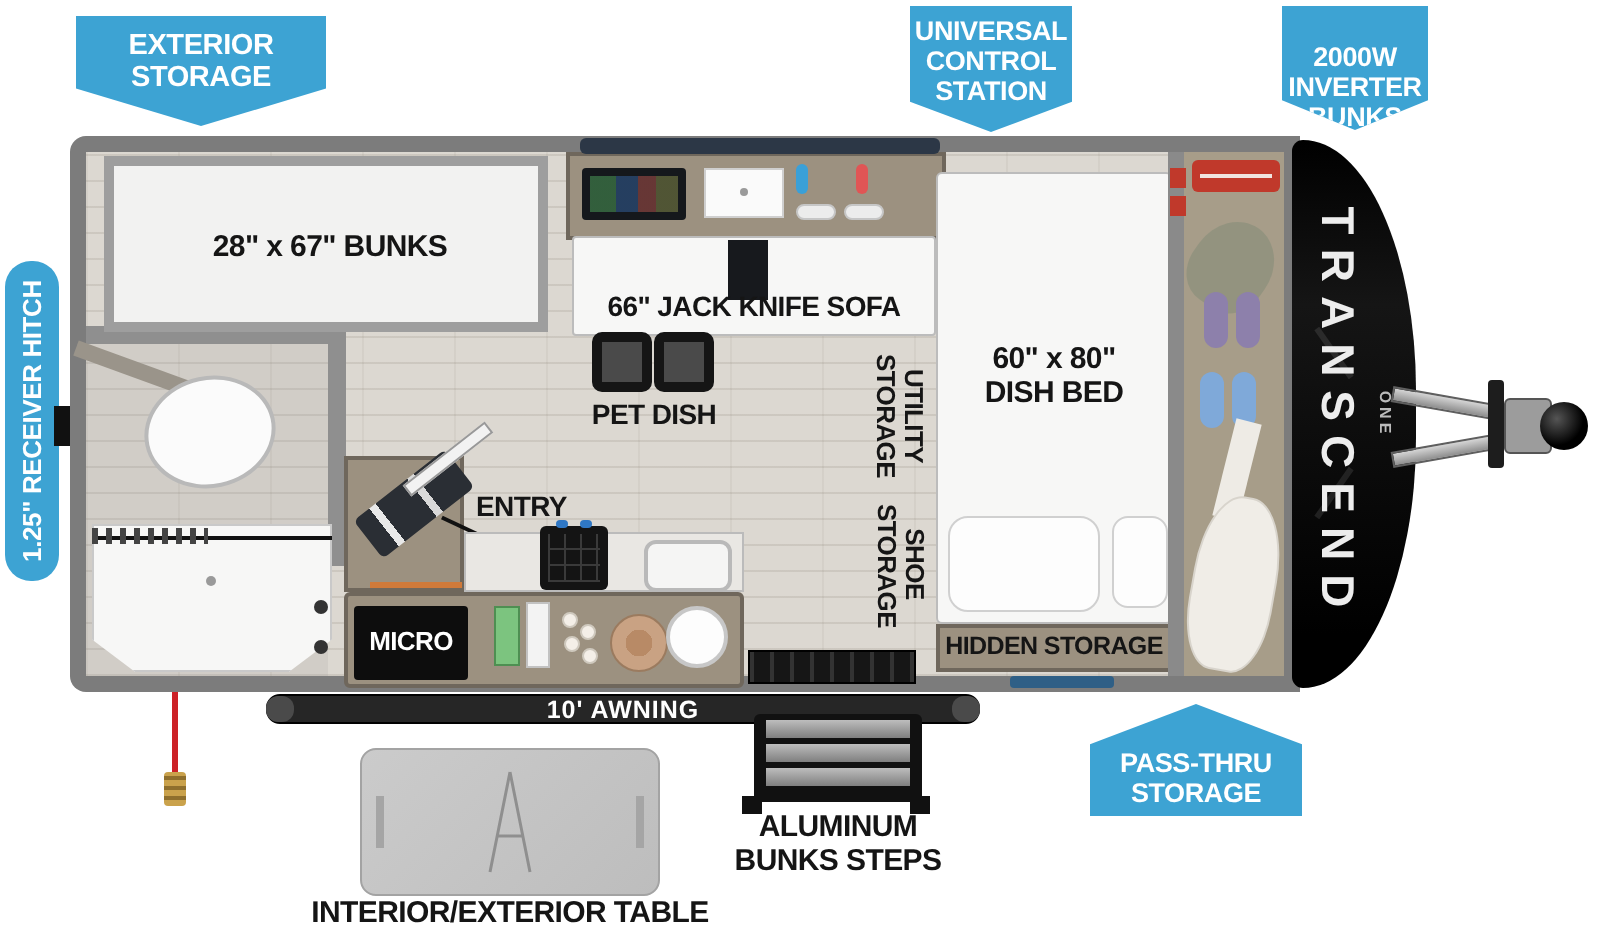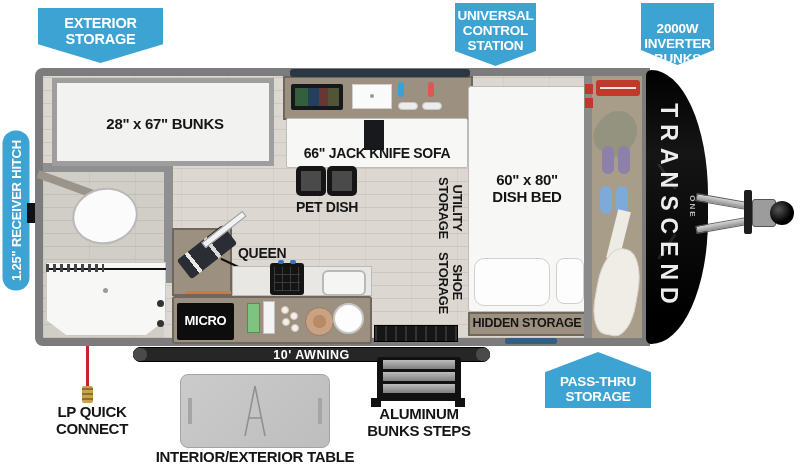--- a/index.html
+++ b/index.html
@@ -85,21 +85,21 @@
   <div class="abs" style="left:364px;top:120px;width:20px;height:30px;background:#17191d;"></div>
   <div class="plabel" style="left:292px;top:146px;width:170px;font-size:14px;">66" JACK KNIFE SOFA</div>
 
   <div class="abs" style="left:296px;top:166px;width:30px;height:30px;background:#4a4a4a;border:5px solid #151515;border-radius:5px;box-sizing:border-box;"></div>
   <div class="abs" style="left:327px;top:166px;width:30px;height:30px;background:#4a4a4a;border:5px solid #151515;border-radius:5px;box-sizing:border-box;"></div>
   <div class="plabel" style="left:292px;top:200px;width:70px;font-size:14px;">PET DISH</div>
 
   <div class="abs tan" style="left:172px;top:228px;width:60px;height:68px;"></div>
   <div class="abs" style="left:178px;top:240px;width:58px;height:24px;background:linear-gradient(90deg,#2a2e34 0 10px,#e8e8e8 10px 14px,#2a2e34 14px 34px,#d9d9d9 34px 38px,#2a2e34 38px);border-radius:3px;transform:rotate(-38deg);"></div>
   <div class="abs" style="left:198px;top:226px;width:52px;height:7px;background:#f2f2f2;border:1px solid #999;box-sizing:border-box;transform:rotate(-38deg);"></div>
-  <div class="plabel" style="left:238px;top:246px;width:56px;font-size:14px;text-align:left;">QUEEN</div>
+  <div class="plabel" style="left:238px;top:246px;width:56px;font-size:14px;text-align:left;">ENTRY</div>
   <div class="abs" style="left:220px;top:262px;width:20px;height:2px;background:#111;transform:rotate(25deg);"></div>
 
   <div class="abs" style="left:232px;top:266px;width:140px;height:30px;background:#e9e7e3;border:1px solid #bbb;box-sizing:border-box;"></div>
   <div class="abs" style="left:270px;top:263px;width:34px;height:32px;background:#141414;border-radius:3px;"></div>
   <div class="abs" style="left:274px;top:267px;width:26px;height:24px;background:repeating-linear-gradient(90deg,#3a3a3a 0 1px,transparent 1px 8px),repeating-linear-gradient(0deg,#3a3a3a 0 1px,transparent 1px 8px);"></div>
   <div class="abs" style="left:278px;top:260px;width:6px;height:4px;background:#2f77c4;border-radius:2px;"></div>
   <div class="abs" style="left:290px;top:260px;width:6px;height:4px;background:#2f77c4;border-radius:2px;"></div>
   <div class="abs" style="left:322px;top:270px;width:44px;height:26px;background:#f5f5f4;border:2px solid #b9b9b9;border-radius:6px;box-sizing:border-box;"></div>
 
   <div class="abs tan" style="left:172px;top:296px;width:200px;height:48px;border-radius:3px;"></div>
@@ -163,24 +163,20 @@
   <div class="abs" style="left:752px;top:199px;width:24px;height:28px;background:#9c9c9c;border:1px solid #555;border-radius:3px;box-sizing:border-box;"></div>
   <div class="abs" style="left:770px;top:201px;width:24px;height:24px;border-radius:50%;background:radial-gradient(circle at 35% 35%,#555,#000 60%);"></div>
 
   <div class="abs" style="left:133px;top:347px;width:357px;height:15px;background:#262626;border:1px solid #000;border-radius:7px;box-sizing:border-box;"></div>
   <div class="abs" style="left:133px;top:348px;width:14px;height:13px;background:#4a4a4a;border-radius:6px;"></div>
   <div class="abs" style="left:476px;top:348px;width:14px;height:13px;background:#4a4a4a;border-radius:6px;"></div>
   <div class="plabel" style="left:133px;top:349px;width:357px;font-size:12.5px;color:#fff;letter-spacing:.5px;">10' AWNING</div>
 
   <div class="abs" style="left:86px;top:346px;width:3px;height:42px;background:#cc2127;"></div>
   <div class="abs" style="left:82px;top:386px;width:11px;height:17px;background:repeating-linear-gradient(0deg,#caa24c 0 3px,#8f6f2d 3px 5px);border-radius:2px;"></div>
-  <div class="plabel" style="left:32px;top:404px;width:120px;font-size:15px;">
-    <div>LP QUICK</div>
-    <div>CONNECT</div>
-  </div>
 
   <div class="abs" style="left:180px;top:374px;width:150px;height:74px;background:linear-gradient(135deg,#cbcbcb,#bdbdbd);border:1px solid #a3a3a3;border-radius:8px;box-sizing:border-box;"></div>
   <div class="abs" style="left:188px;top:398px;width:4px;height:26px;background:#a5a5a5;"></div>
   <div class="abs" style="left:318px;top:398px;width:4px;height:26px;background:#a5a5a5;"></div>
   <div class="abs" style="left:237px;top:382px;width:36px;height:58px;">
     <svg width="36" height="58" viewBox="0 0 36 58">
         <path d="M18 4 L8 54 M18 4 L28 54 M12 36 L24 36" stroke="#8f8f8f" stroke-width="1.5" fill="none"></path>
       </svg>
   </div>
   <div class="plabel" style="left:130px;top:449px;width:250px;font-size:15px;">INTERIOR/EXTERIOR TABLE</div>

